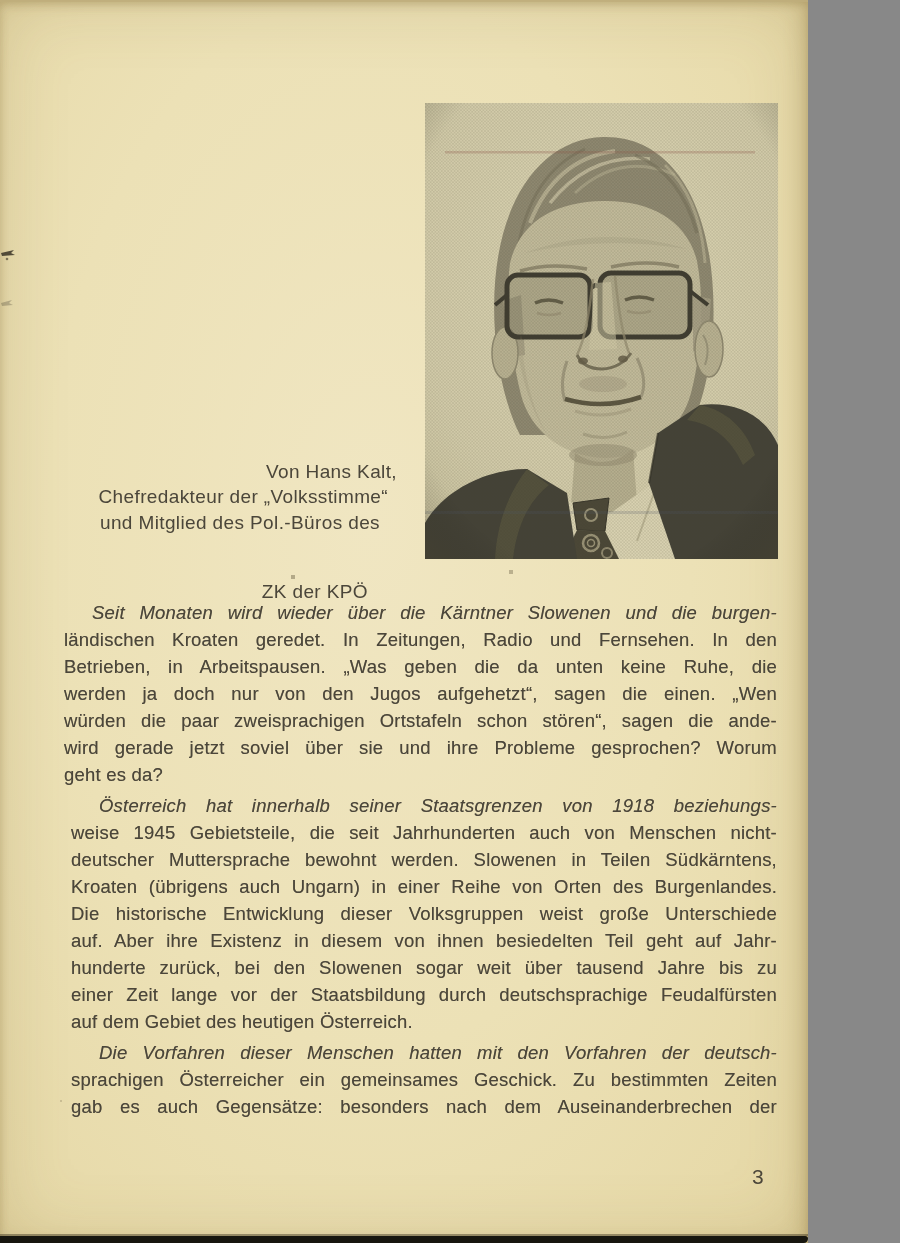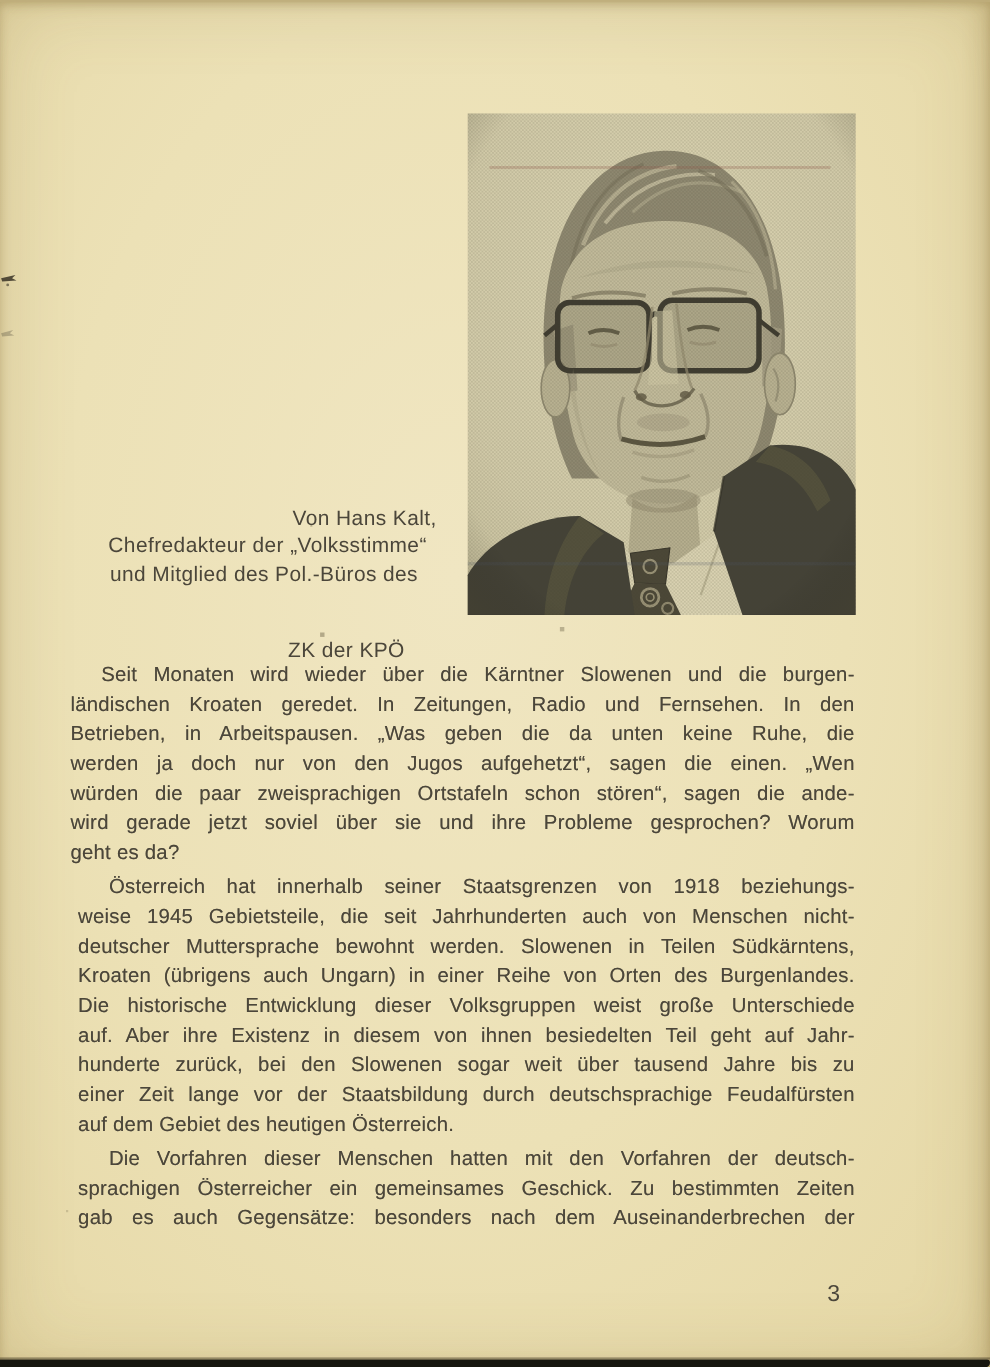--- a/index.html
+++ b/index.html
@@ -1,17 +1,17 @@
 <!DOCTYPE html>
 <html style="--ink: #4b463a; --paper: #ebe0b6; --scan-bar: #17160f;"><head>
 <meta charset="utf-8">
 <style>
   html,body{margin:0;padding:0;background:#888;}
   .page{
-    position:relative;width:900px;height:1243px;overflow:hidden;
+    position:relative;width:808px;height:1243px;overflow:hidden;
     background:
       radial-gradient(ellipse at 46% 42%, #f0e6c2 0%, #ece1b6 52%, #e5d7a4 100%);
     font-family:"Liberation Sans", sans-serif;
     color:var(--ink,#4b463a);
   }
   .page::before{ 
     content:"";position:absolute;inset:0;pointer-events:none;
     box-shadow:inset 0 0 70px rgba(125,100,40,.20), inset -8px 0 18px rgba(120,95,40,.18), inset 0 4px 8px rgba(120,95,40,.25);
   }
   .top-edge{position:absolute;left:0;top:0;width:100%;height:2px;background:#bfae7c;opacity:.8;}
@@ -44,21 +44,21 @@
 
   
   .bodytext{
     position:absolute;left:64px;top:599px;width:713px;
     font-size:18.5px;line-height:27px;letter-spacing:.012em;
     color:var(--ink,#4b463a);
     text-shadow:0 0 .4px rgba(75,70,58,.55);
   }
   .para + .para{margin-top:4px;margin-left:7px;}
   .bline{text-align:justify;text-align-last:justify;white-space:normal;}
-  .bline.indent{text-indent:28px;}
+  .bline.indent{text-indent:28px;font-style:italic;}
   .bline.endline{text-align:right;text-align-last:left;}
 
   .page-number{
     position:absolute;left:752px;top:1165px;
     font-size:21px;color:var(--ink,#4b463a);letter-spacing:.02em;
   }
 </style>
 </head>
 <body>
 

